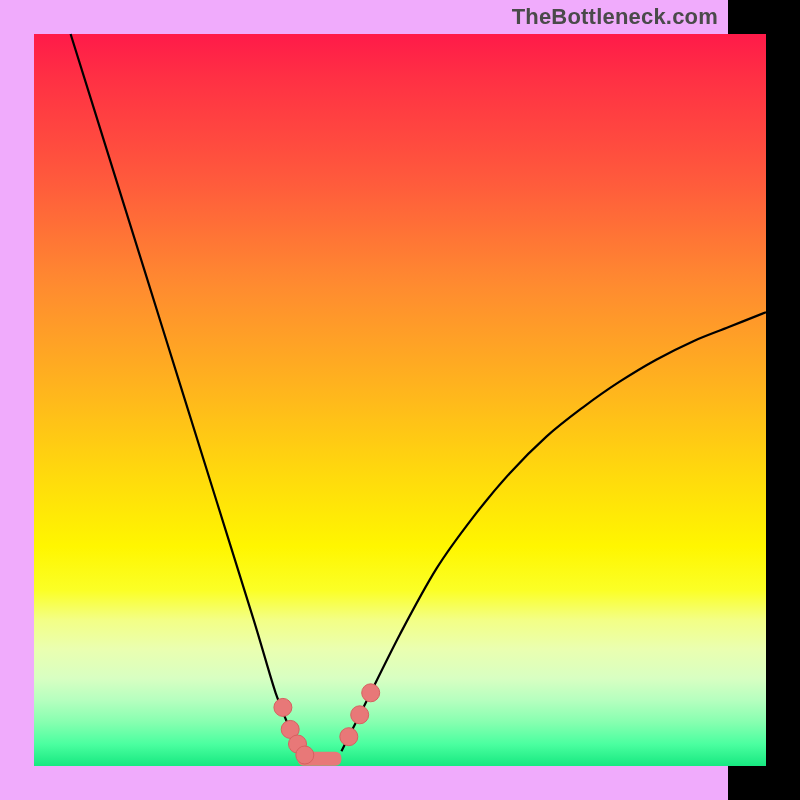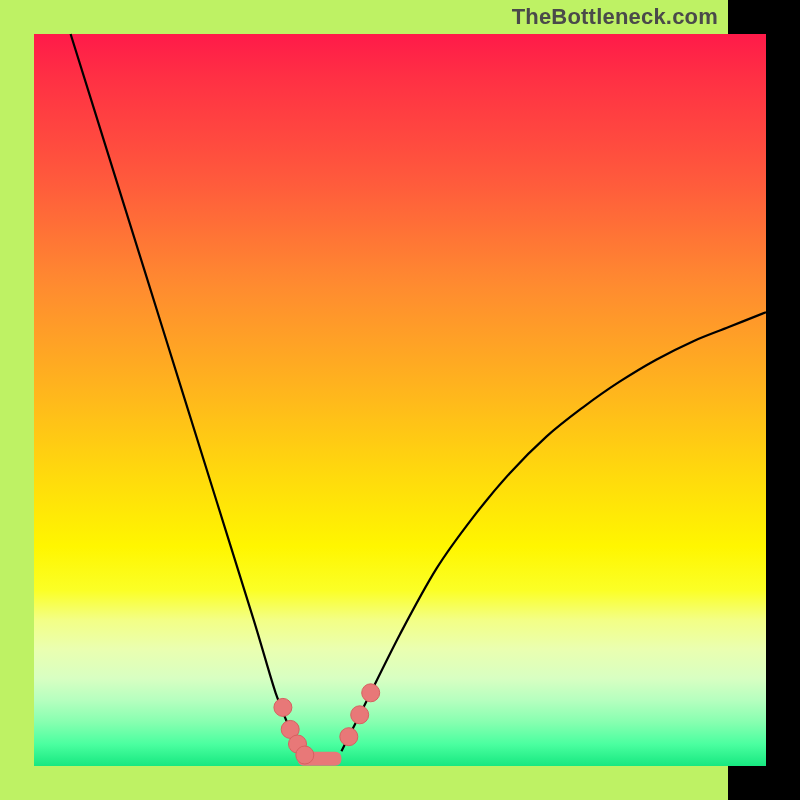--- a/index.html
+++ b/index.html
@@ -8,21 +8,21 @@
     width: 800px;
     height: 800px;
     background: #000;
     overflow: hidden;
     font-family: Arial, Helvetica, sans-serif;
   }
   .frame {
     position: relative;
     width: 728px;
     height: 800px;
-    background: #bef264;
+    background: #f0abfc;
     text-align: right;
   }
   .watermark {
     position: absolute;
     top: 4px;
     right: 10px;
     color: #4a4a4a;
     font-size: 22px;
     font-weight: bold;
     letter-spacing: 0.2px;

